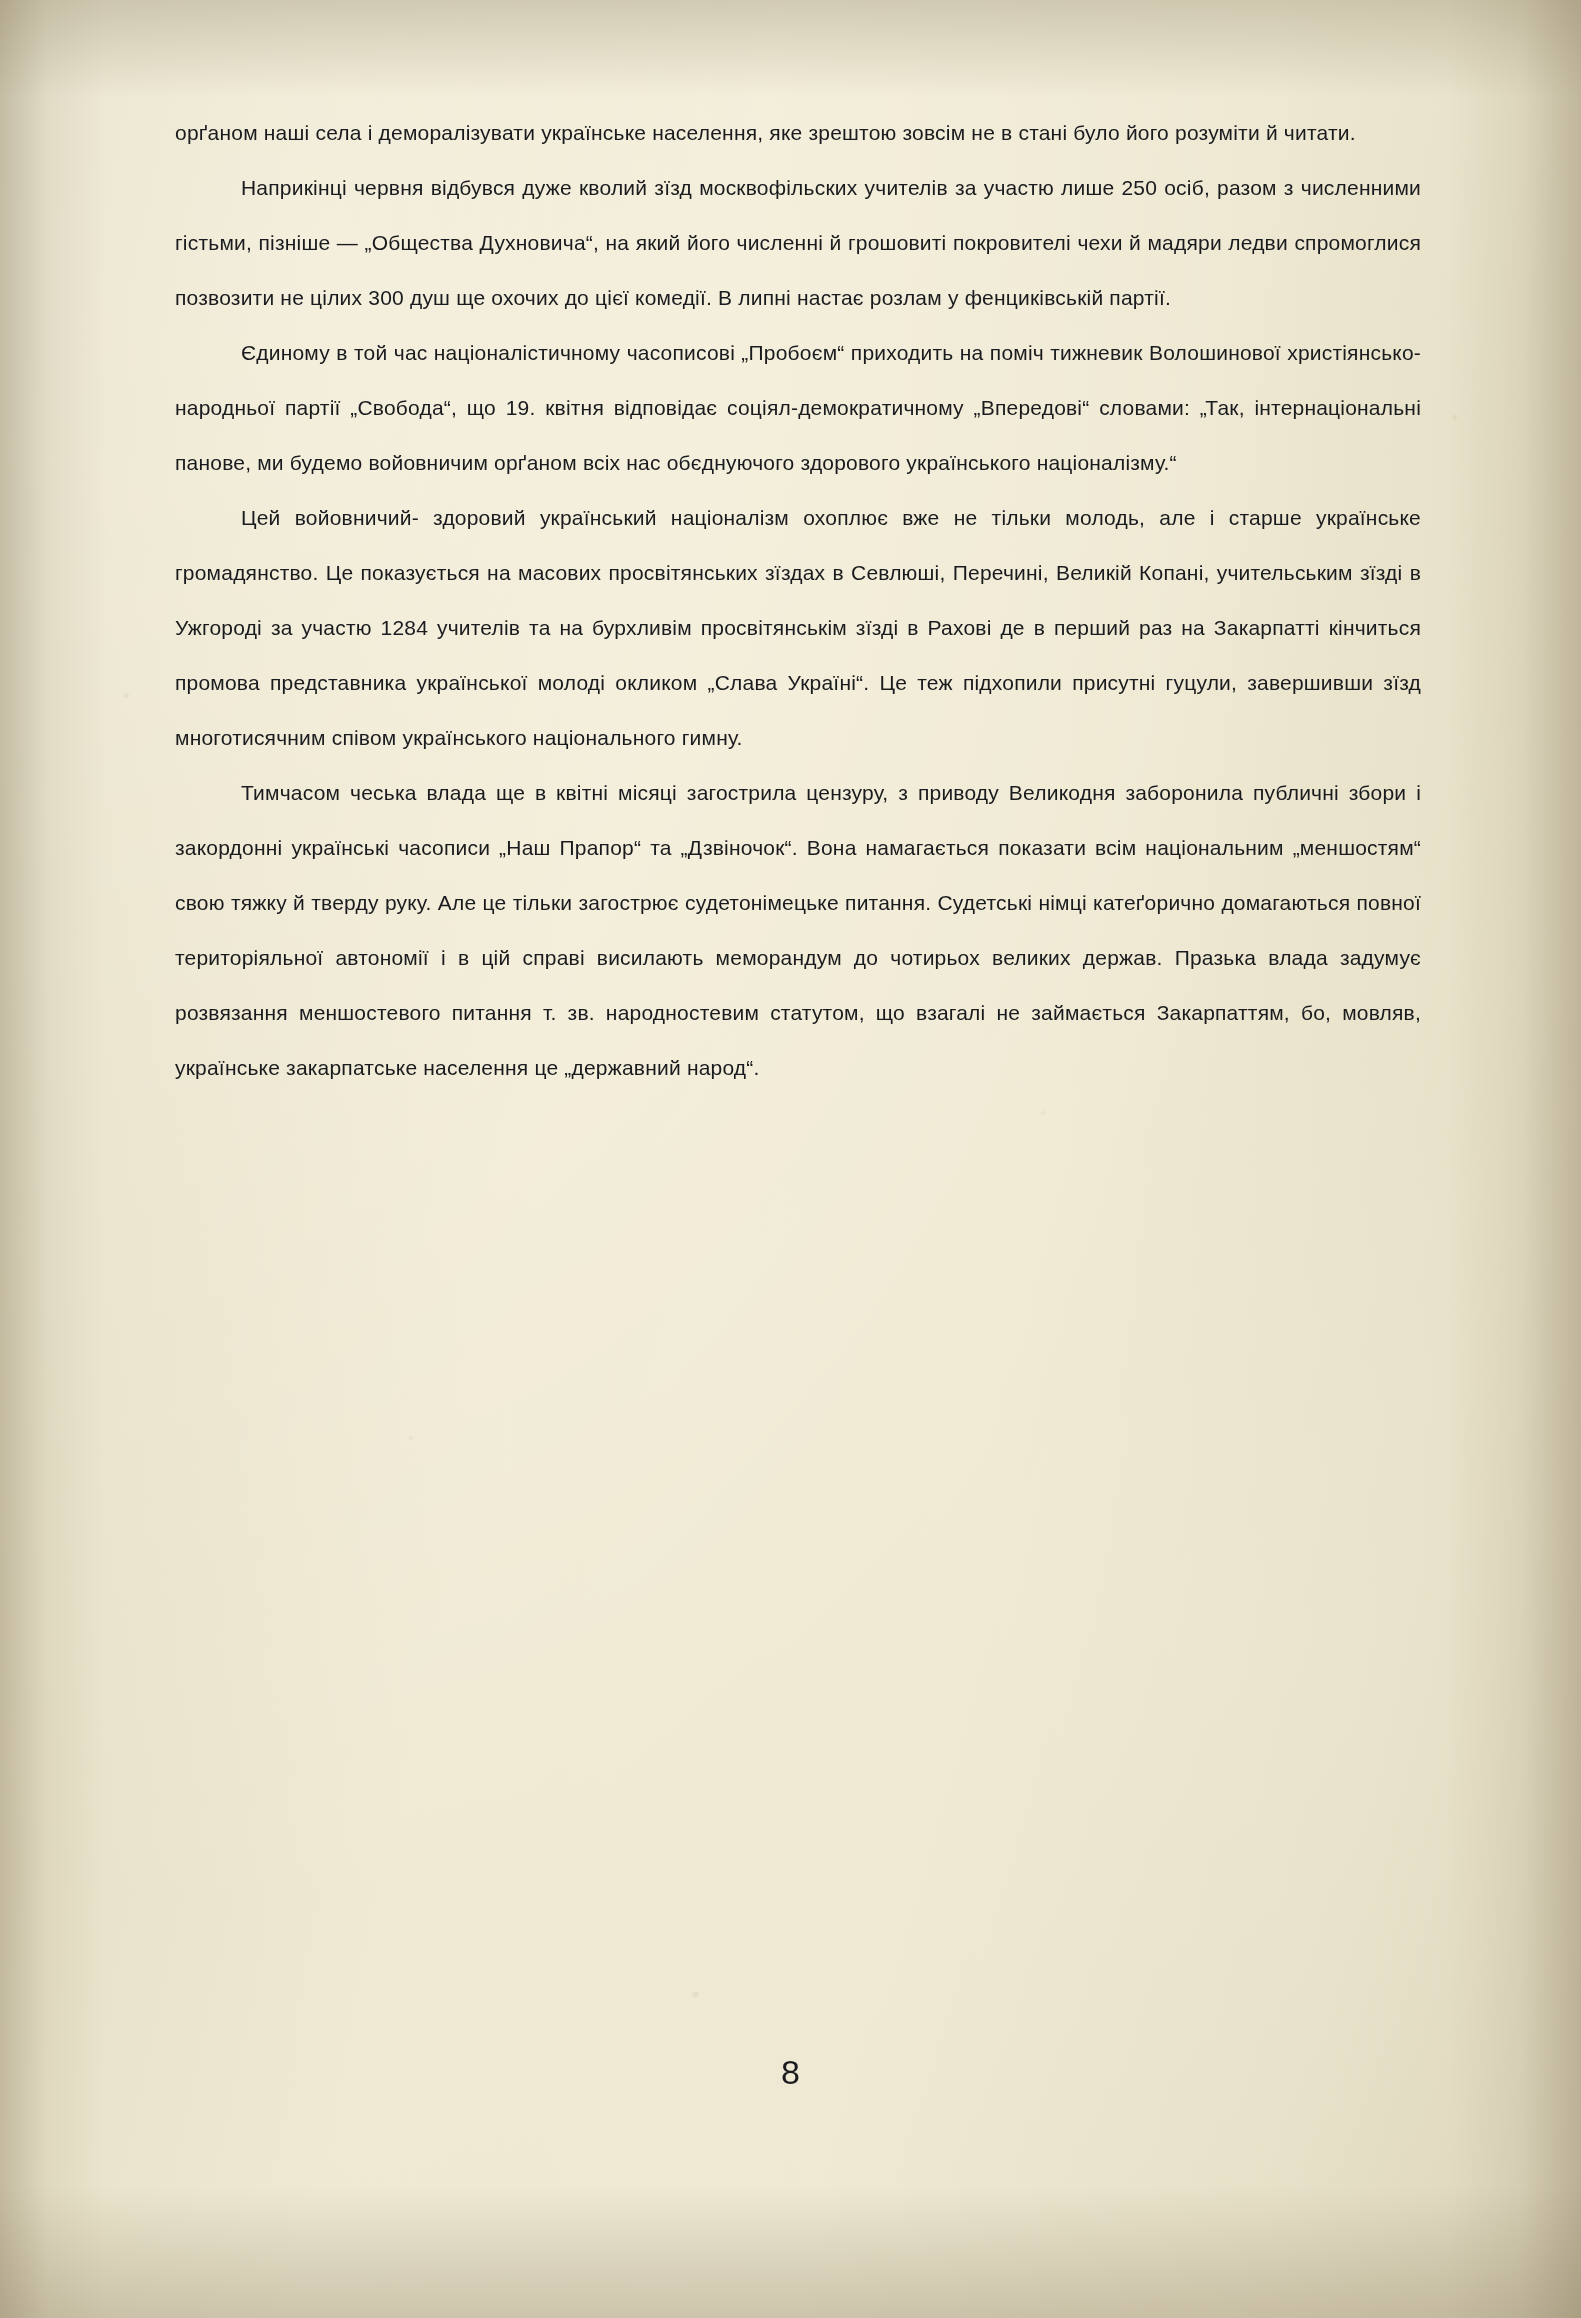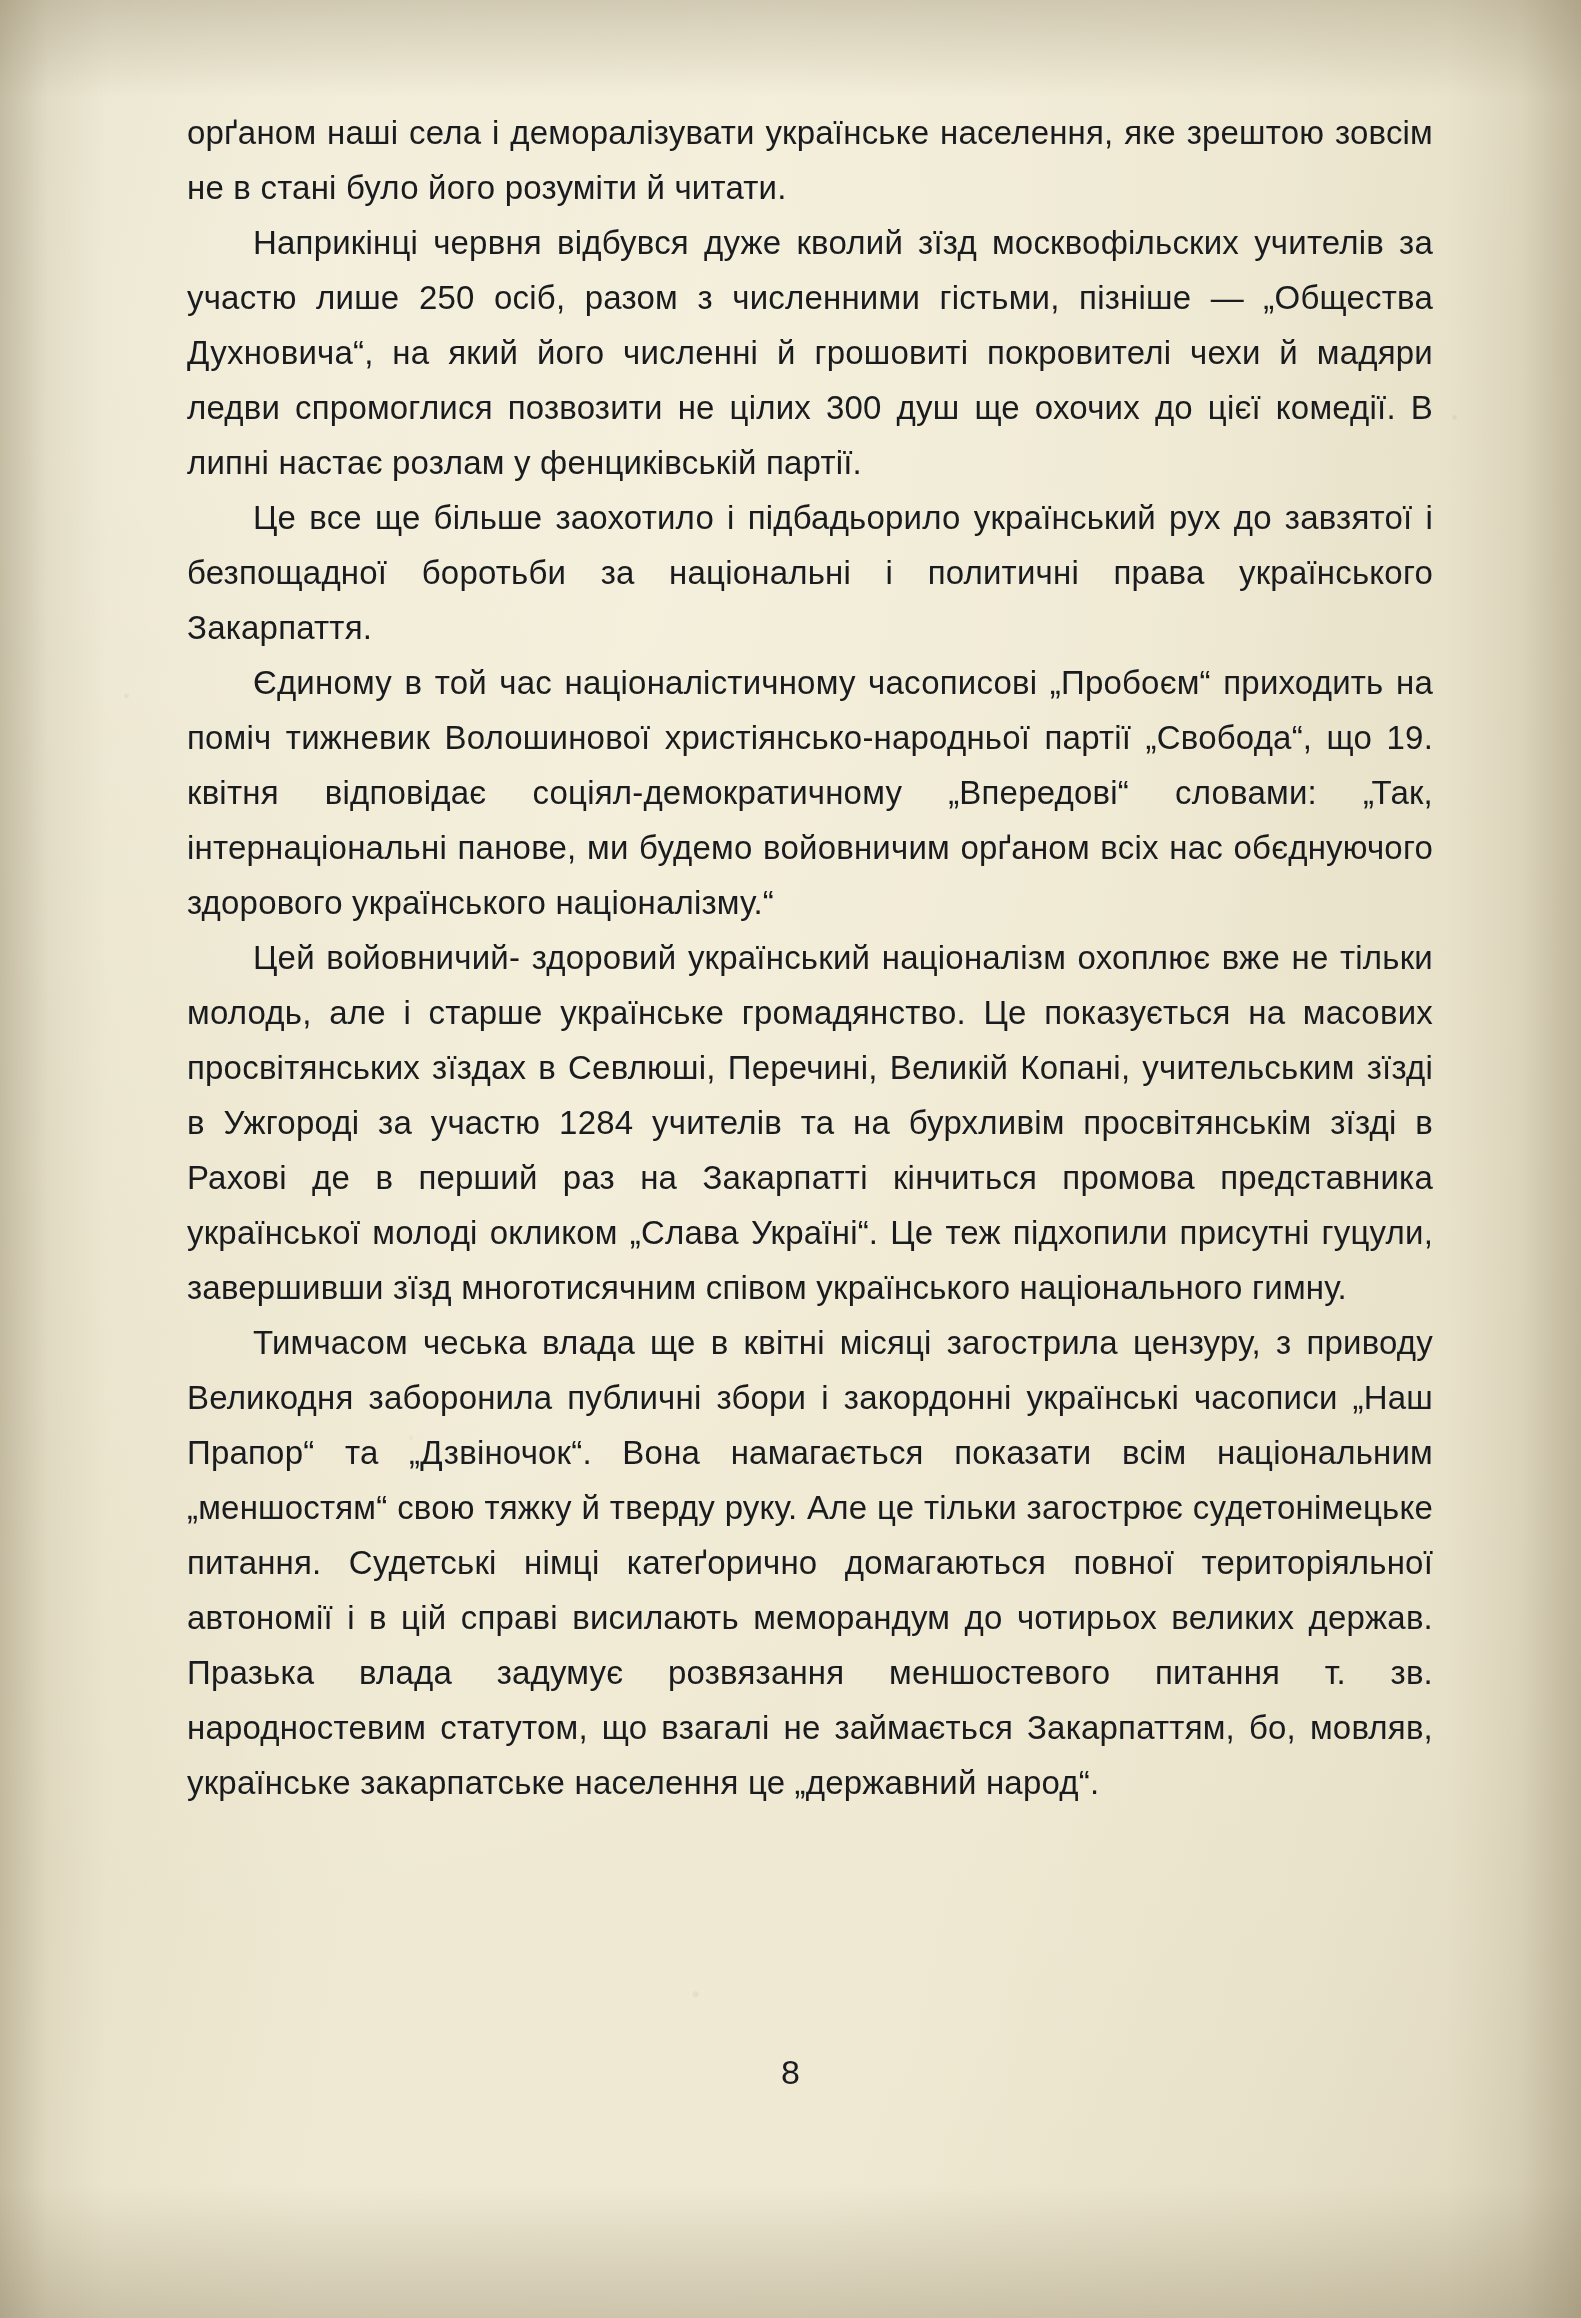--- a/index.html
+++ b/index.html
@@ -52,25 +52,25 @@
   }
   .edge-shade-bottom {
     position: absolute;
     left: 0; right: 0; bottom: 0; height: 134px;
     background: linear-gradient(0deg, rgba(139,126,96,0.35) 0%, rgba(139,126,96,0) 100%);
     pointer-events: none;
   }
 
   .textblock {
     position: absolute;
-    left: 187px;
+    left: 175px;
     top: 105px;
     width: 1246px;
     font-family: "Liberation Sans", sans-serif;
-    font-size: 33px;
+    font-size: 21px;
     line-height: 55px;
     color: #191b1e;
     text-align: justify;
     text-justify: inter-word;
     letter-spacing: 0.2px;
     font-weight: 500;
   }
   .textblock p {
     margin: 0;
     text-indent: 66px;
@@ -101,21 +101,20 @@
 
   <div class="edge-shade-top"></div>
   <div class="edge-shade-left"></div>
   <div class="edge-shade-right"></div>
   <div class="edge-shade-bottom"></div>
   <div class="grain"></div>
 
   <div class="textblock">
     <p class="noindent">орґаном наші села і деморалізувати українське населення, яке зрештою зовсім не в стані було його розуміти й читати.</p>
     <p>Наприкінці червня відбувся дуже кволий зїзд москвофільских учителів за участю лише 250 осіб, разом з численними гістьми, пізніше — „Общества Духновича“, на який його численні й грошовиті покровителі чехи й мадяри ледви спромоглися позвозити не цілих 300 душ ще охочих до цієї комедії. В липні настає розлам у фенциківській партії.</p>
-    <p>Це все ще більше заохотило і підбадьорило український рух до завзятої і безпощадної боротьби за національні і политичні права українського Закарпаття.</p>
     <p>Єдиному в той час націоналістичному часописові „Пробоєм“ приходить на поміч тижневик Волошинової христіянсько-народньої партії „Свобода“, що 19. квітня відповідає соціял-демократичному „Впередові“ словами: „Так, інтернаціональні панове, ми будемо войовничим орґаном всіх нас обєднуючого здорового українського націоналізму.“</p>
     <p>Цей войовничий- здоровий український націоналізм охоплює вже не тільки молодь, але і старше українське громадянство. Це показується на масових просвітянських зїздах в Севлюші, Перечині, Великій Копані, учительським зїзді в Ужгороді за участю 1284 учителів та на бурхливім просвітянськім зїзді в Рахові де в перший раз на Закарпатті кінчиться промова представника української молоді окликом „Слава Україні“. Це теж підхопили присутні гуцули, завершивши зїзд многотисячним співом українського національного гимну.</p>
     <p>Тимчасом чеська влада ще в квітні місяці загострила цензуру, з приводу Великодня заборонила публичні збори і закордонні українські часописи „Наш Прапор“ та „Дзвіночок“. Вона намагається показати всім національним „меншостям“ свою тяжку й тверду руку. Але це тільки загострює судетонімецьке питання. Судетські німці катеґорично домагаються повної територіяльної автономії і в цій справі висилають меморандум до чотирьох великих держав. Празька влада задумує розвязання меншостевого питання т. зв. народностевим статутом, що взагалі не займається Закарпаттям, бо, мовляв, українське закарпатське населення це „державний народ“.</p>
   </div>
 
   <div class="folio">8</div>
 
 </div>
 
 

